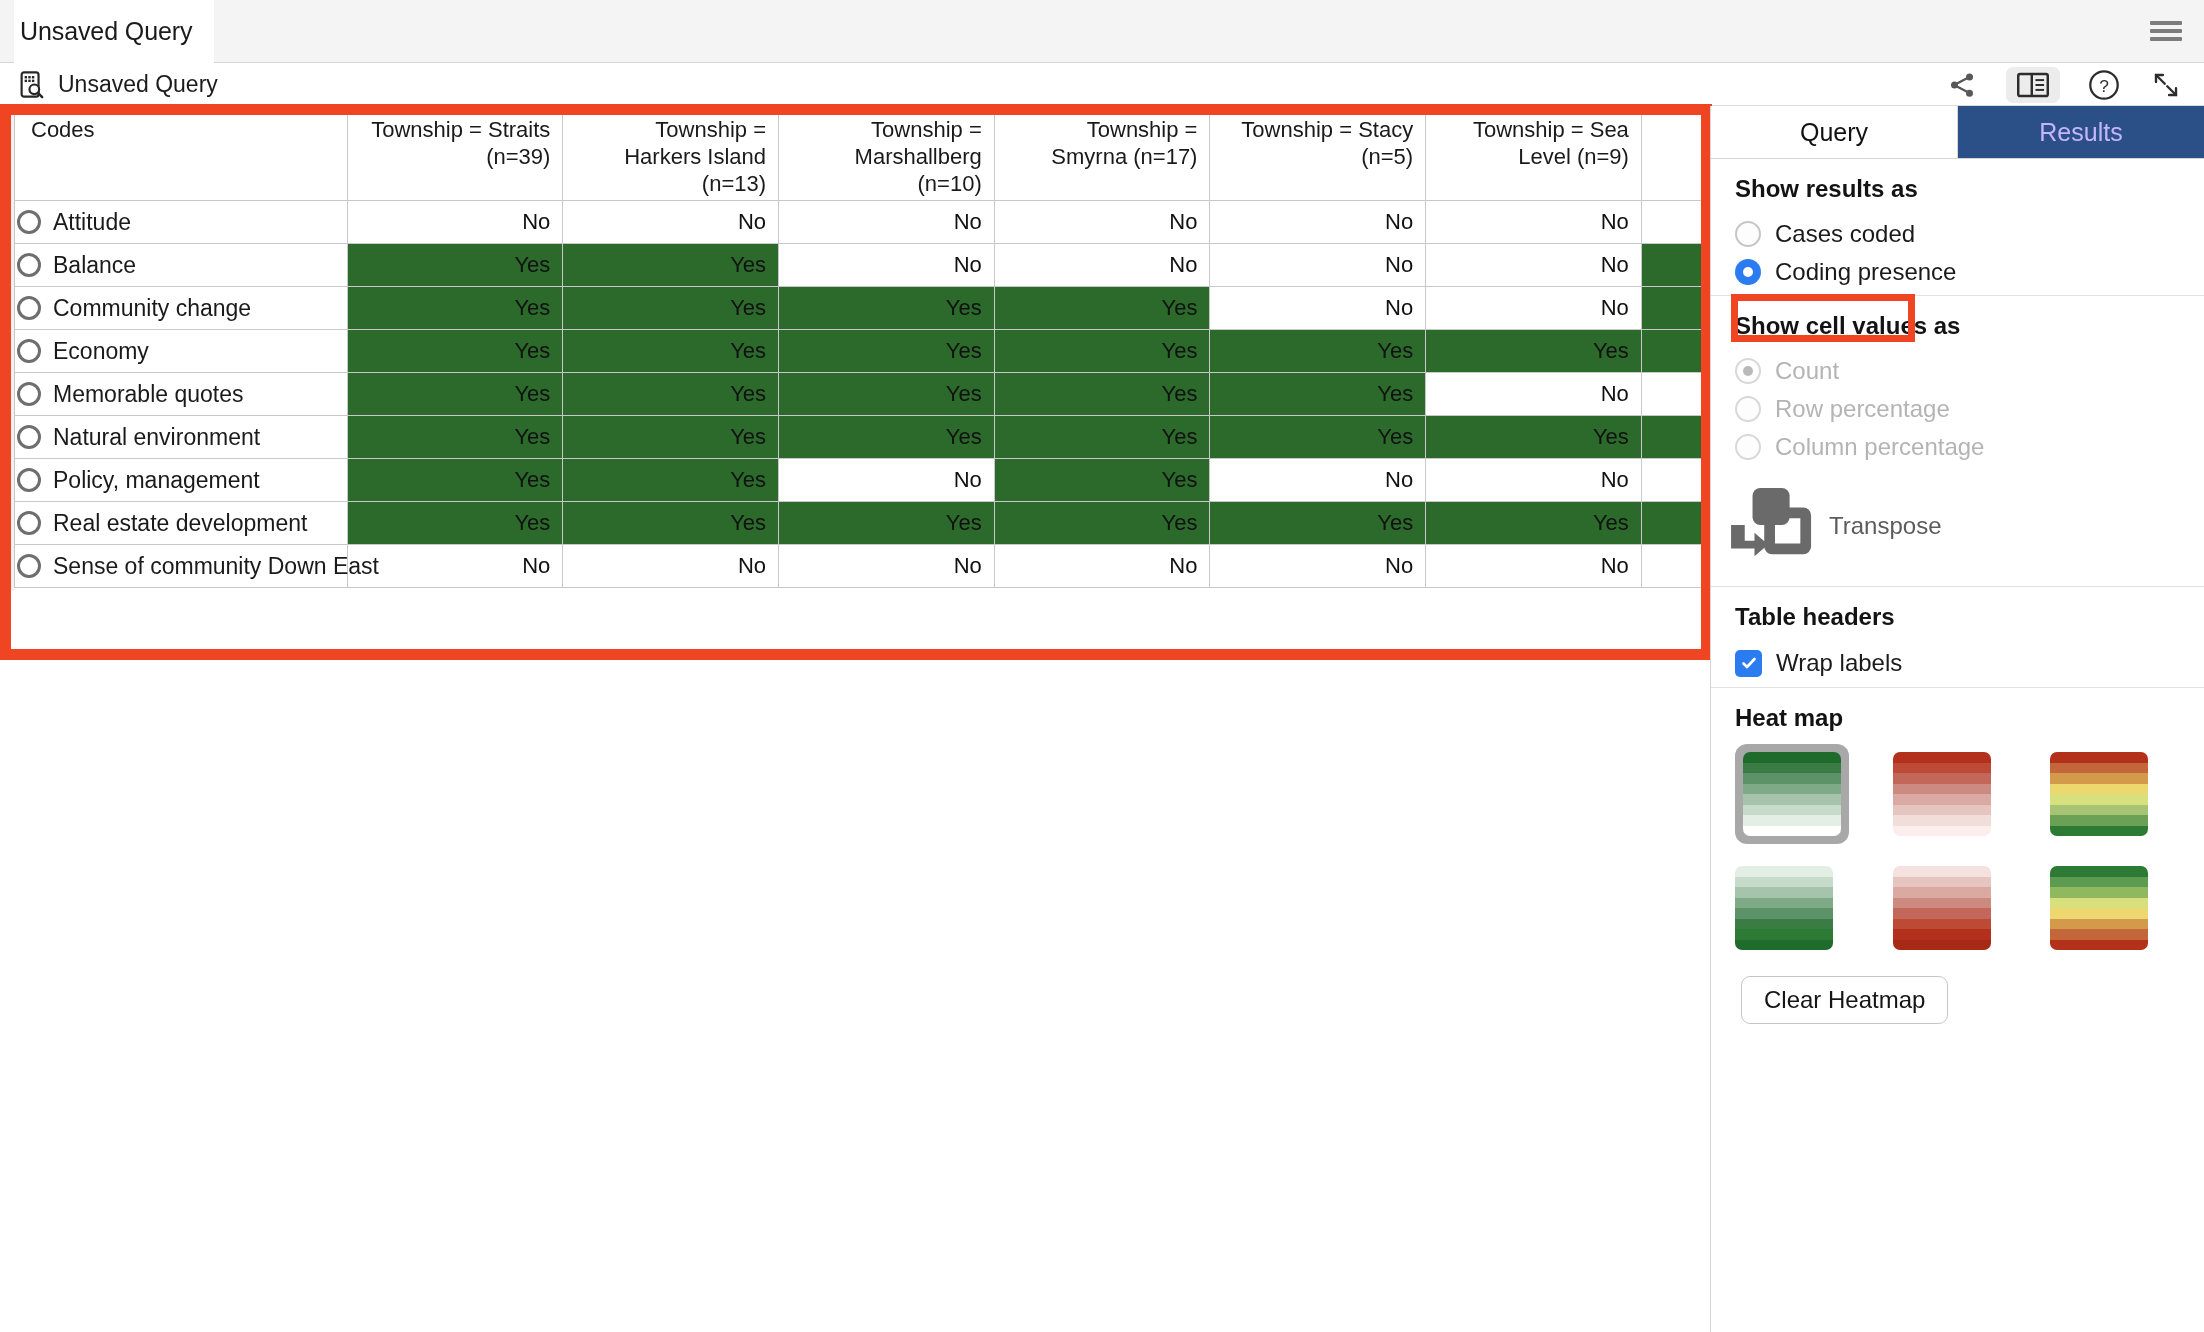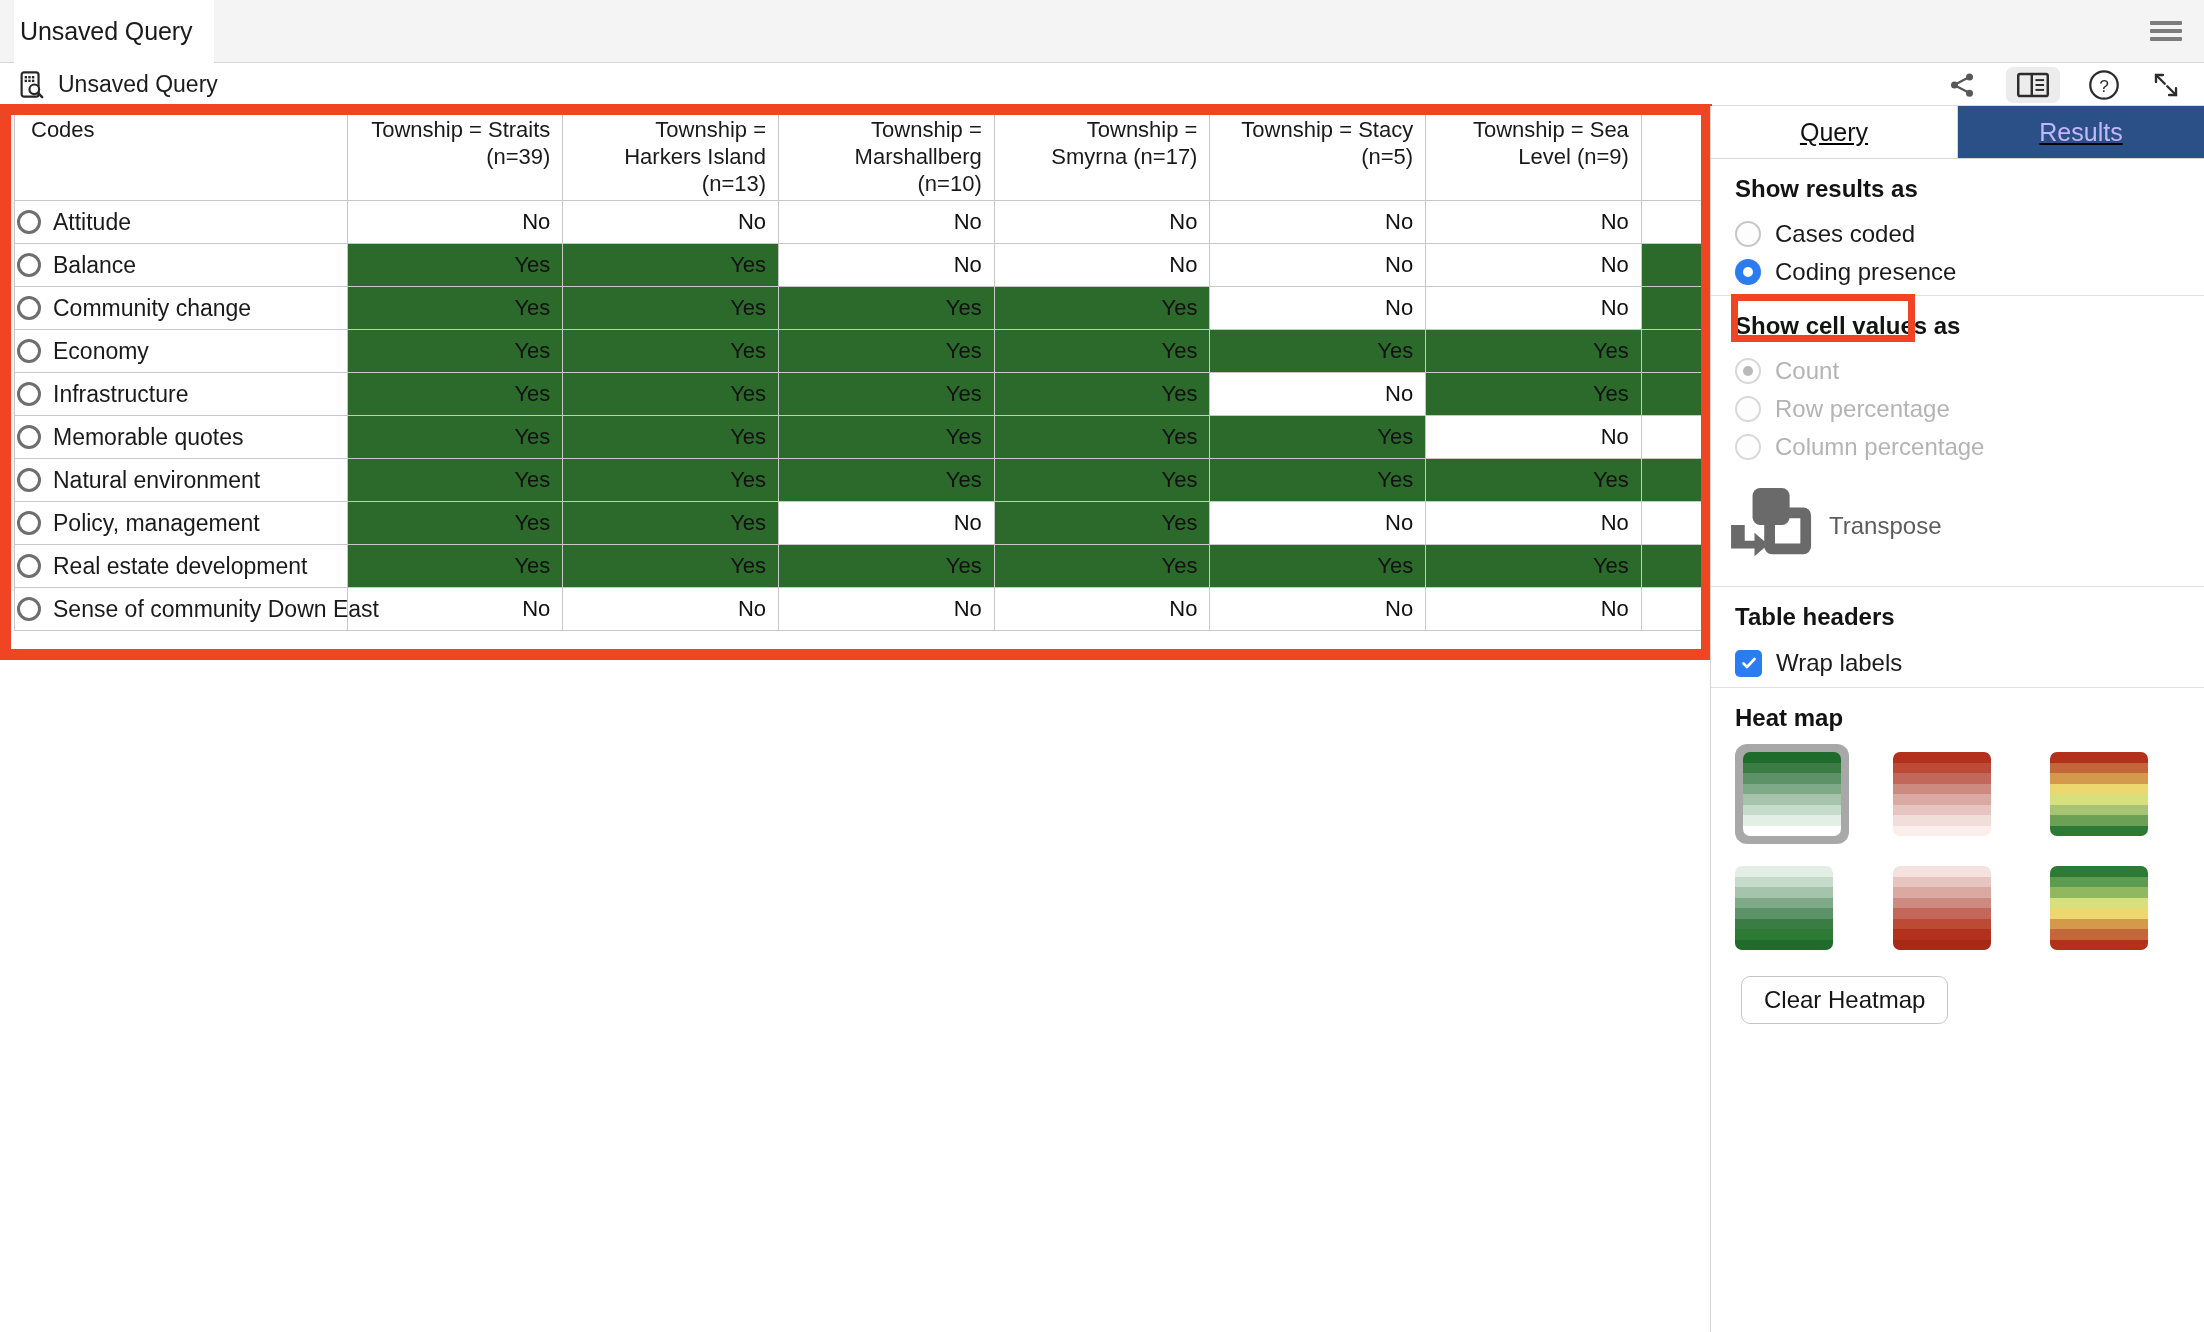--- a/index.html
+++ b/index.html
@@ -132,21 +132,21 @@
     pointer-events: none;
   }
 
   
   .right-panel {
     position: absolute; right: 0; top: 106px;
     width: 494px; height: 1226px;
     background: #ffffff;
     border-left: 1px solid #d6d6d6;
   }
-  .tabs { display: flex; height: 53px; text-decoration: underline; }
+  .tabs { display: flex; height: 53px; }
   .tab {
     flex: 1; display: flex; align-items: center; justify-content: center;
     font-size: 25px; cursor: pointer;
     border-bottom: 1px solid #d6d6d6;
   }
   .tab.inactive { background: #ffffff; color: #111111; border-right: 1px solid #d6d6d6; }
   .tab.active { background: #2b4f87; color: #c4b5fd; }
 
   .section { padding: 16px 24px 4px 24px; }
   .section.bordered { border-top: 1px solid #e2e2e2; }
@@ -366,35 +366,20 @@
             <span class="rowhead-inner">
               <span class="row-radio"></span>
               <span class="row-label">Economy</span>
             </span>
           </td>
           <td class="cell-yes">Yes</td>
           <td class="cell-yes">Yes</td>
           <td class="cell-yes">Yes</td>
           <td class="cell-yes">Yes</td>
           <td class="cell-yes">Yes</td>
-          <td class="cell-yes">Yes</td>
-          <td class="pad-green" style="border-right: none;"></td>
-        </tr>
-        <tr>
-          <td class="rowhead">
-            <span class="rowhead-inner">
-              <span class="row-radio"></span>
-              <span class="row-label">Infrastructure</span>
-            </span>
-          </td>
-          <td class="cell-yes">Yes</td>
-          <td class="cell-yes">Yes</td>
-          <td class="cell-yes">Yes</td>
-          <td class="cell-yes">Yes</td>
-          <td class="cell-no">No</td>
           <td class="cell-yes">Yes</td>
           <td class="pad-green" style="border-right: none;"></td>
         </tr>
         <tr>
           <td class="rowhead">
             <span class="rowhead-inner">
               <span class="row-radio"></span>
               <span class="row-label">Memorable quotes</span>
             </span>
           </td>

